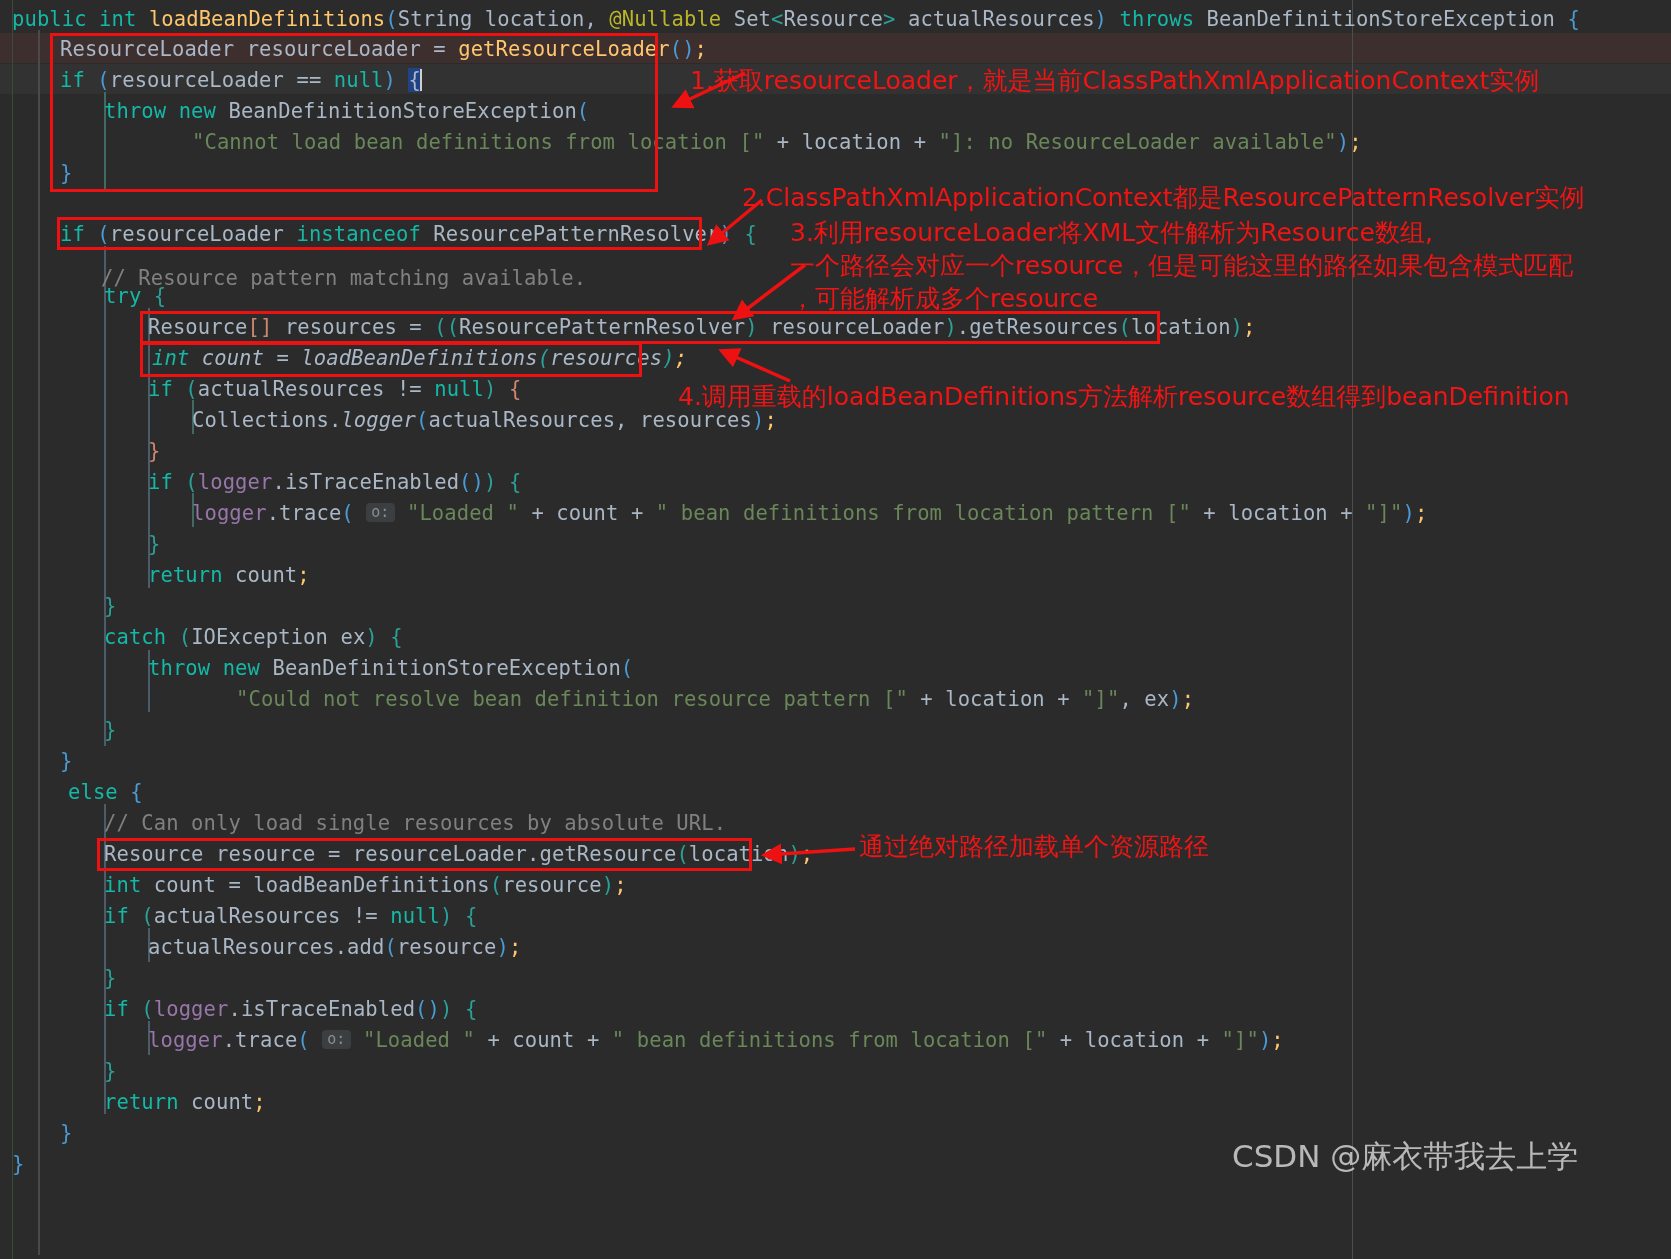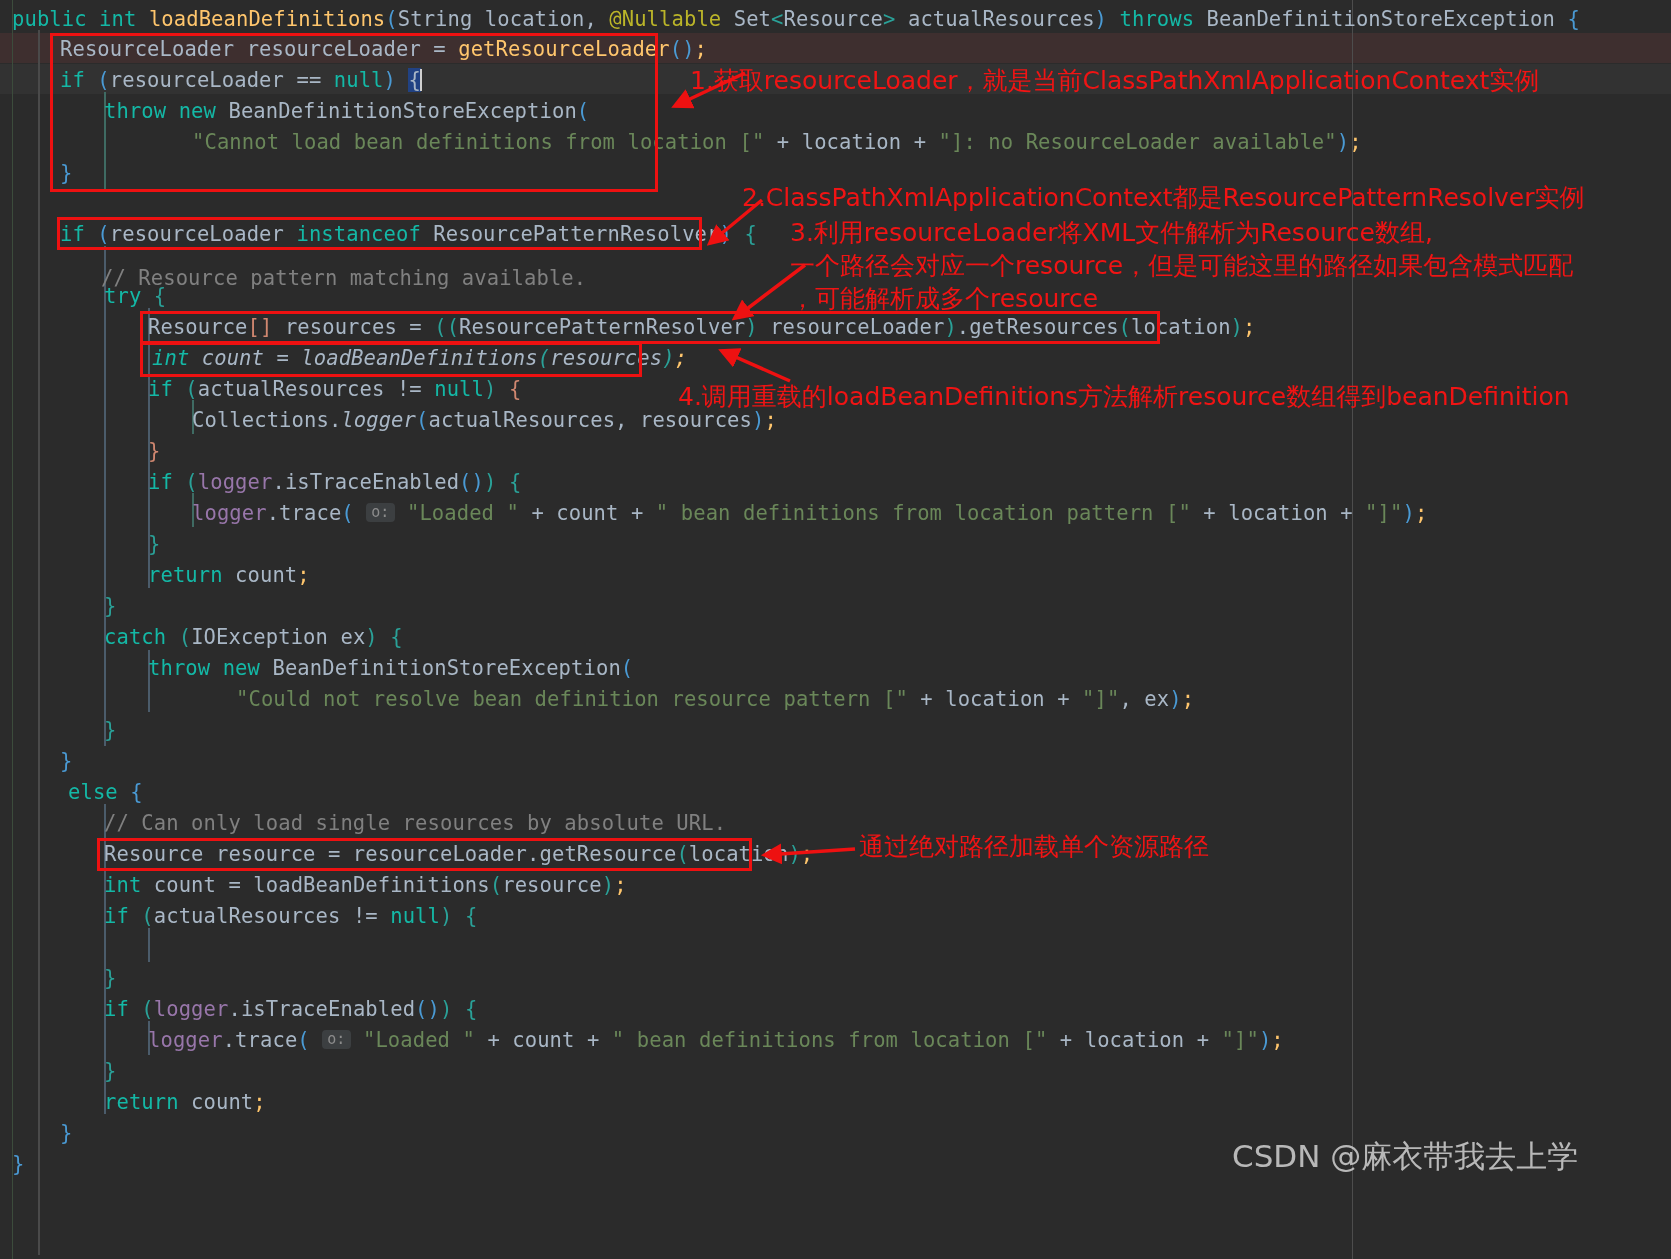--- a/index.html
+++ b/index.html
@@ -216,20 +216,21 @@
     <div class="ln" style="top:777px; left:68px;"><span class="kw">else</span> <span class="br1">{</span></div>
 
     <div class="ln" style="top:808px; left:104px;"><span class="cmt">// Can only load single resources by absolute URL.</span></div>
 
     <div class="ln" style="top:839px; left:104px;"><span class="typ">Resource</span> resource <span class="pn">=</span> resourceLoader<span class="pn">.</span><span style="color:#a9b7c6;">getResource</span><span class="br2">(</span>location<span class="br2">)</span><span class="gold">;</span></div>
 
     <div class="ln" style="top:870px; left:104px;"><span class="kw">int</span> count <span class="pn">=</span> <span style="color:#a9b7c6;">loadBeanDefinitions</span><span class="br2">(</span>resource<span class="br2">)</span><span class="gold">;</span></div>
 
     <div class="ln" style="top:901px; left:104px;"><span class="kw">if</span> <span class="br2">(</span>actualResources <span class="pn">!=</span> <span class="kw">null</span><span class="br2">)</span> <span class="br2">{</span></div>
 
+    <div class="ln" style="top:932px; left:148px;">actualResources<span class="pn">.</span><span style="color:#a9b7c6;">add</span><span class="br1">(</span>resource<span class="br1">)</span><span class="gold">;</span></div>
 
     <div class="ln" style="top:963px; left:104px;"><span class="br2">}</span></div>
 
     <div class="ln" style="top:994px; left:104px;"><span class="kw">if</span> <span class="br2">(</span><span class="fld">logger</span><span class="pn">.</span><span style="color:#a9b7c6;">isTraceEnabled</span><span class="br1">()</span><span class="br2">)</span> <span class="br2">{</span></div>
 
     <div class="ln" style="top:1025px; left:148px;"><span class="fld">logger</span><span class="pn">.</span><span style="color:#a9b7c6;">trace</span><span class="br1">(</span> <span class="hint">o:</span> <span class="str">"Loaded "</span> <span class="pn">+</span> count <span class="pn">+</span> <span class="str">" bean definitions from location ["</span> <span class="pn">+</span> location <span class="pn">+</span> <span class="str">"]"</span><span class="br1">)</span><span class="gold">;</span></div>
 
     <div class="ln" style="top:1056px; left:104px;"><span class="br2">}</span></div>
 
     <div class="ln" style="top:1087px; left:104px;"><span class="kw">return</span> count<span class="gold">;</span></div>

